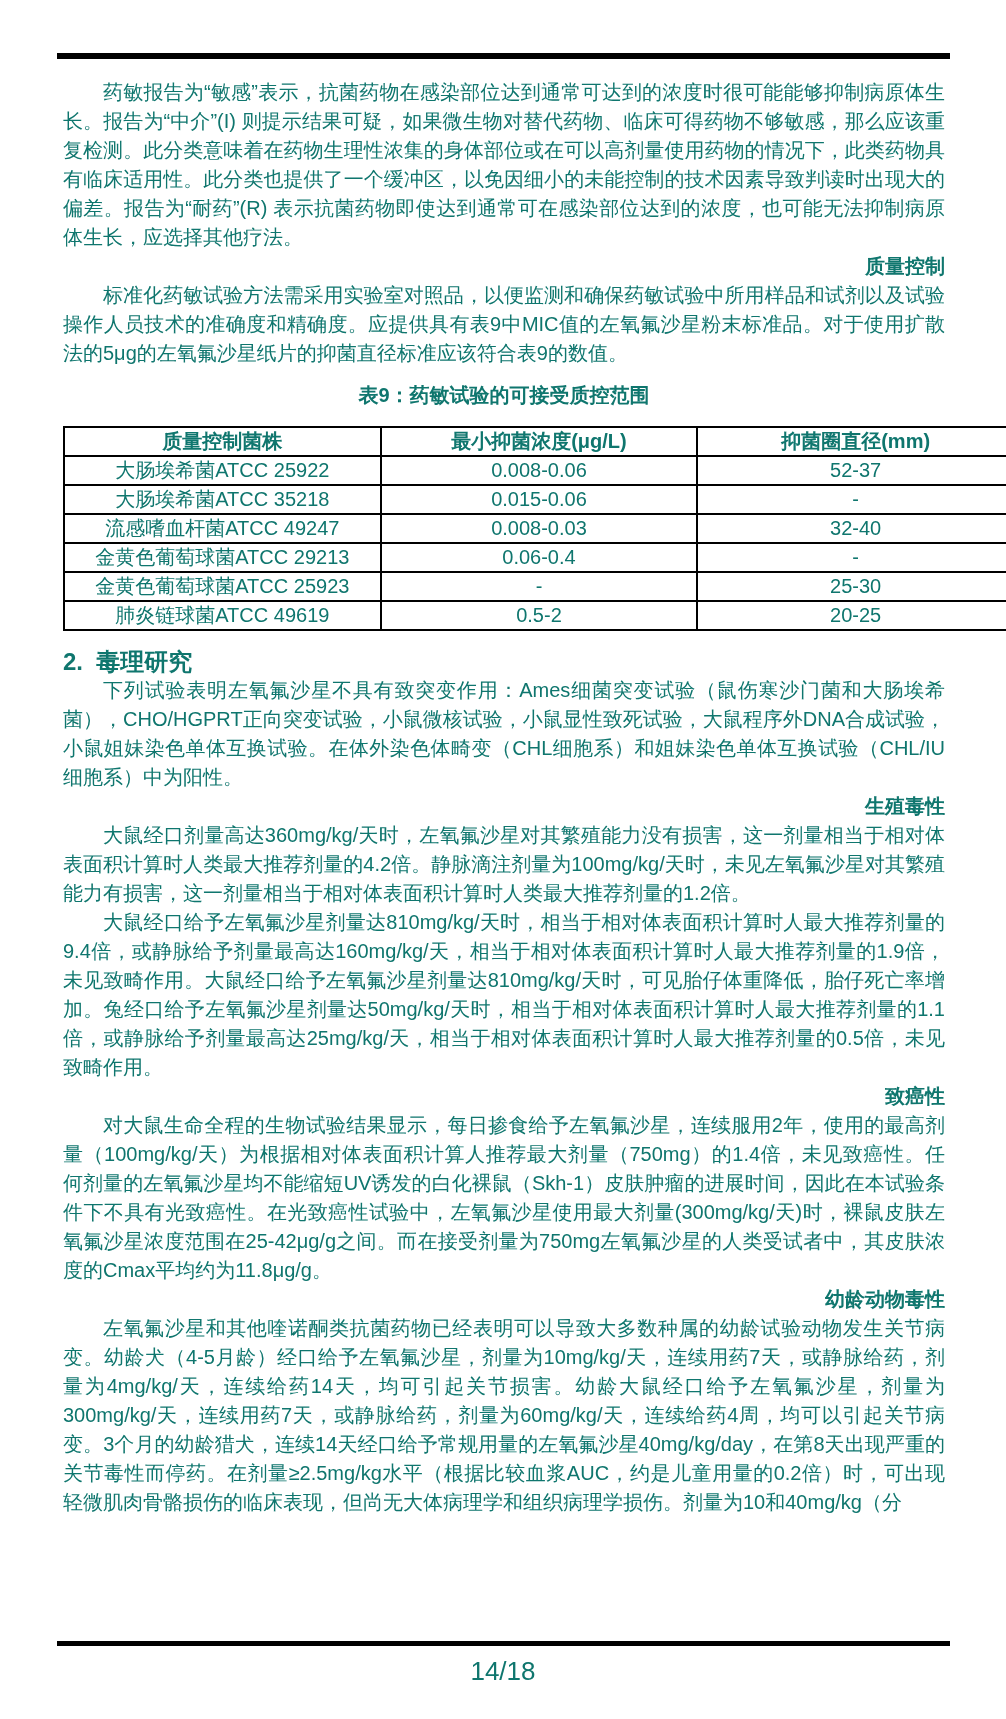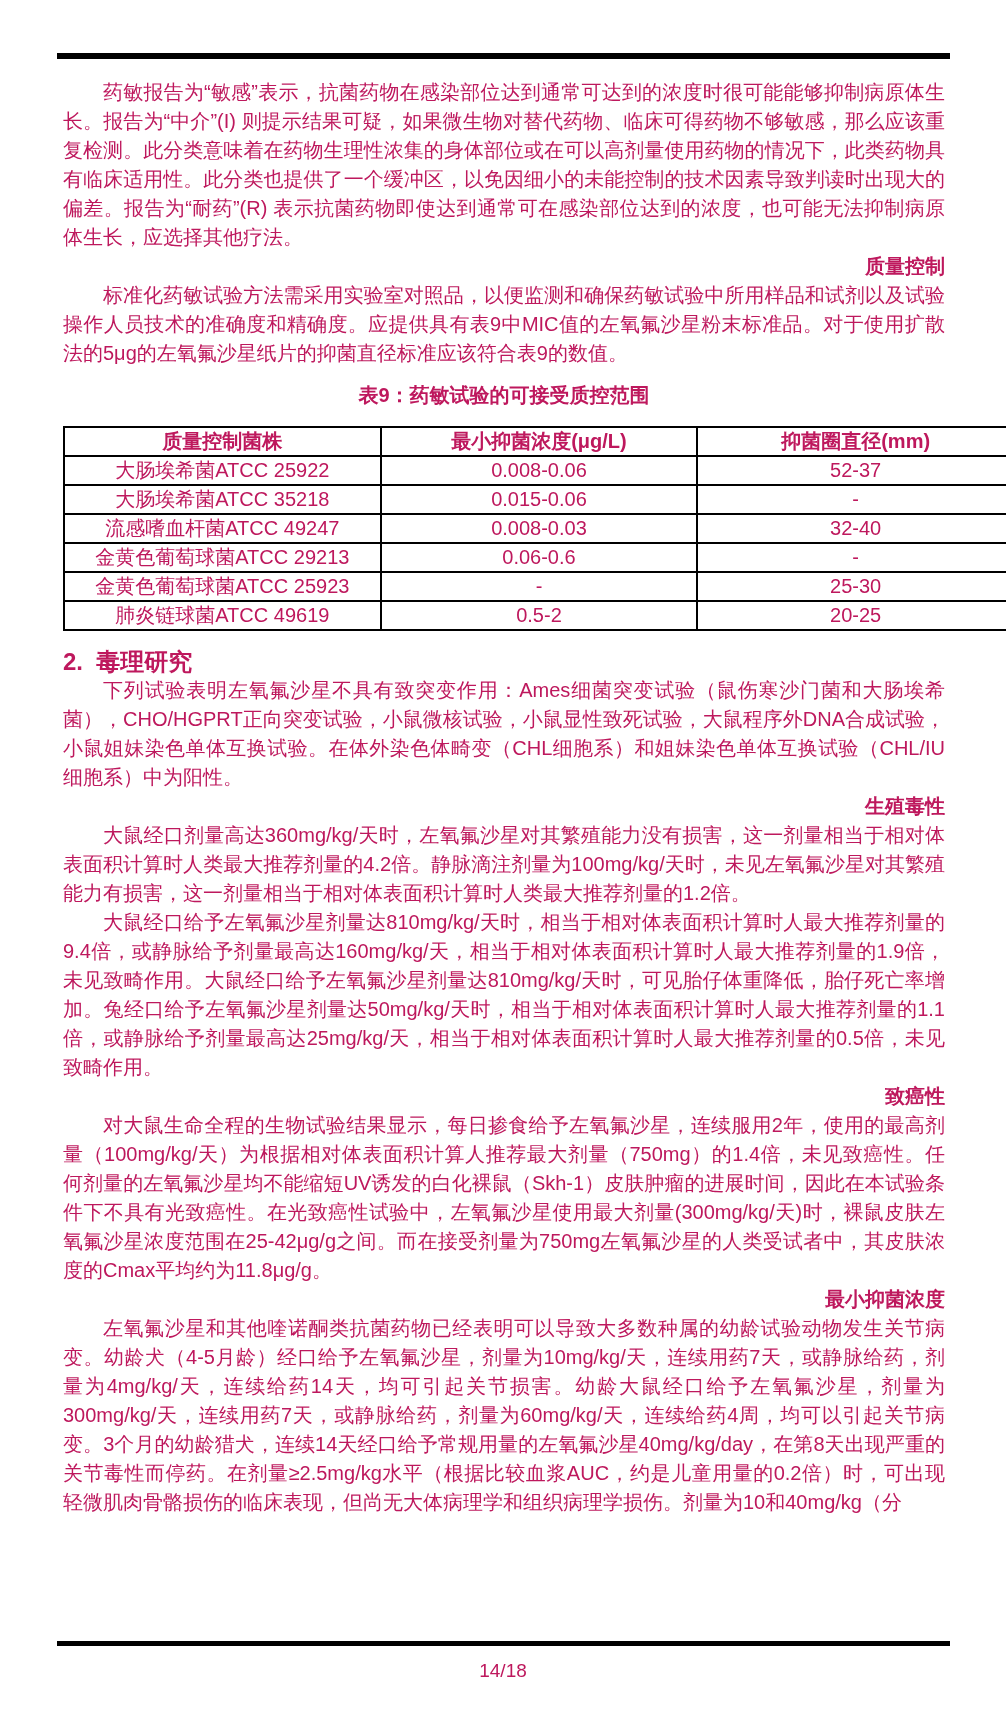--- a/index.html
+++ b/index.html
@@ -3,21 +3,21 @@
 <meta charset="utf-8">
 <style>
   * { box-sizing: border-box; }
   html, body { margin: 0; padding: 0; background: #e8e8e8; }
   .page {
     position: relative;
     width: 1006px;
     height: 1719px;
     margin: 0 auto;
     background: #ffffff;
-    color: #be185d;
+    color: #0f766e;
     font-family: "Liberation Sans", "DejaVu Sans", sans-serif;
     overflow: hidden;
   }
   .top-rule {
     position: absolute;
     left: 57px;
     width: 893px;
     top: 53px;
     height: 6px;
     background: #000000;
@@ -81,21 +81,21 @@
     top: 1641px;
     height: 5px;
     background: #000000;
   }
   .page-number {
     position: absolute;
     top: 1658px;
     left: 0;
     width: 100%;
     text-align: center;
-    font-size: 19px;
+    font-size: 26px;
     line-height: 26px;
   }
 </style>
 </head>
 <body>
 
 <div class="page">
   <div class="top-rule"></div>
 
   <div class="content">
@@ -126,21 +126,21 @@
           <td>0.015-0.06</td>
           <td>-</td>
         </tr>
         <tr>
           <td>流感嗜血杆菌ATCC 49247</td>
           <td>0.008-0.03</td>
           <td>32-40</td>
         </tr>
         <tr>
           <td>金黄色葡萄球菌ATCC 29213</td>
-          <td>0.06-0.6</td>
+          <td>0.06-0.4</td>
           <td>-</td>
         </tr>
         <tr>
           <td>金黄色葡萄球菌ATCC 25923</td>
           <td>-</td>
           <td>25-30</td>
         </tr>
         <tr>
           <td>肺炎链球菌ATCC 49619</td>
           <td>0.5-2</td>
@@ -155,20 +155,20 @@
 
     <p class="para">下列试验表明左氧氟沙星不具有致突变作用：Ames细菌突变试验（鼠伤寒沙门菌和大肠埃希菌），CHO/HGPRT正向突变试验，小鼠微核试验，小鼠显性致死试验，大鼠程序外DNA合成试验，小鼠姐妹染色单体互换试验。在体外染色体畸变（CHL细胞系）和姐妹染色单体互换试验（CHL/IU细胞系）中为阳性。</p>
 
     <h3 class="subheading">生殖毒性</h3>
     <p class="para">大鼠经口剂量高达360mg/kg/天时，左氧氟沙星对其繁殖能力没有损害，这一剂量相当于相对体表面积计算时人类最大推荐剂量的4.2倍。静脉滴注剂量为100mg/kg/天时，未见左氧氟沙星对其繁殖能力有损害，这一剂量相当于相对体表面积计算时人类最大推荐剂量的1.2倍。</p>
     <p class="para">大鼠经口给予左氧氟沙星剂量达810mg/kg/天时，相当于相对体表面积计算时人最大推荐剂量的9.4倍，或静脉给予剂量最高达160mg/kg/天，相当于相对体表面积计算时人最大推荐剂量的1.9倍，未见致畸作用。大鼠经口给予左氧氟沙星剂量达810mg/kg/天时，可见胎仔体重降低，胎仔死亡率增加。兔经口给予左氧氟沙星剂量达50mg/kg/天时，相当于相对体表面积计算时人最大推荐剂量的1.1倍，或静脉给予剂量最高达25mg/kg/天，相当于相对体表面积计算时人最大推荐剂量的0.5倍，未见致畸作用。</p>
 
     <h3 class="subheading">致癌性</h3>
     <p class="para">对大鼠生命全程的生物试验结果显示，每日掺食给予左氧氟沙星，连续服用2年，使用的最高剂量（100mg/kg/天）为根据相对体表面积计算人推荐最大剂量（750mg）的1.4倍，未见致癌性。任何剂量的左氧氟沙星均不能缩短UV诱发的白化裸鼠（Skh-1）皮肤肿瘤的进展时间，因此在本试验条件下不具有光致癌性。在光致癌性试验中，左氧氟沙星使用最大剂量(300mg/kg/天)时，裸鼠皮肤左氧氟沙星浓度范围在25-42μg/g之间。而在接受剂量为750mg左氧氟沙星的人类受试者中，其皮肤浓度的Cmax平均约为11.8μg/g。</p>
 
-    <h3 class="subheading">最小抑菌浓度</h3>
+    <h3 class="subheading">幼龄动物毒性</h3>
     <p class="para">左氧氟沙星和其他喹诺酮类抗菌药物已经表明可以导致大多数种属的幼龄试验动物发生关节病变。幼龄犬（4-5月龄）经口给予左氧氟沙星，剂量为10mg/kg/天，连续用药7天，或静脉给药，剂量为4mg/kg/天，连续给药14天，均可引起关节损害。幼龄大鼠经口给予左氧氟沙星，剂量为300mg/kg/天，连续用药7天，或静脉给药，剂量为60mg/kg/天，连续给药4周，均可以引起关节病变。3个月的幼龄猎犬，连续14天经口给予常规用量的左氧氟沙星40mg/kg/day，在第8天出现严重的关节毒性而停药。在剂量≥2.5mg/kg水平（根据比较血浆AUC，约是儿童用量的0.2倍）时，可出现轻微肌肉骨骼损伤的临床表现，但尚无大体病理学和组织病理学损伤。剂量为10和40mg/kg（分</p>
 
   </div>
 
   <div class="bottom-rule"></div>
   <div class="page-number">14/18</div>
 </div>
 
 </body></html>

